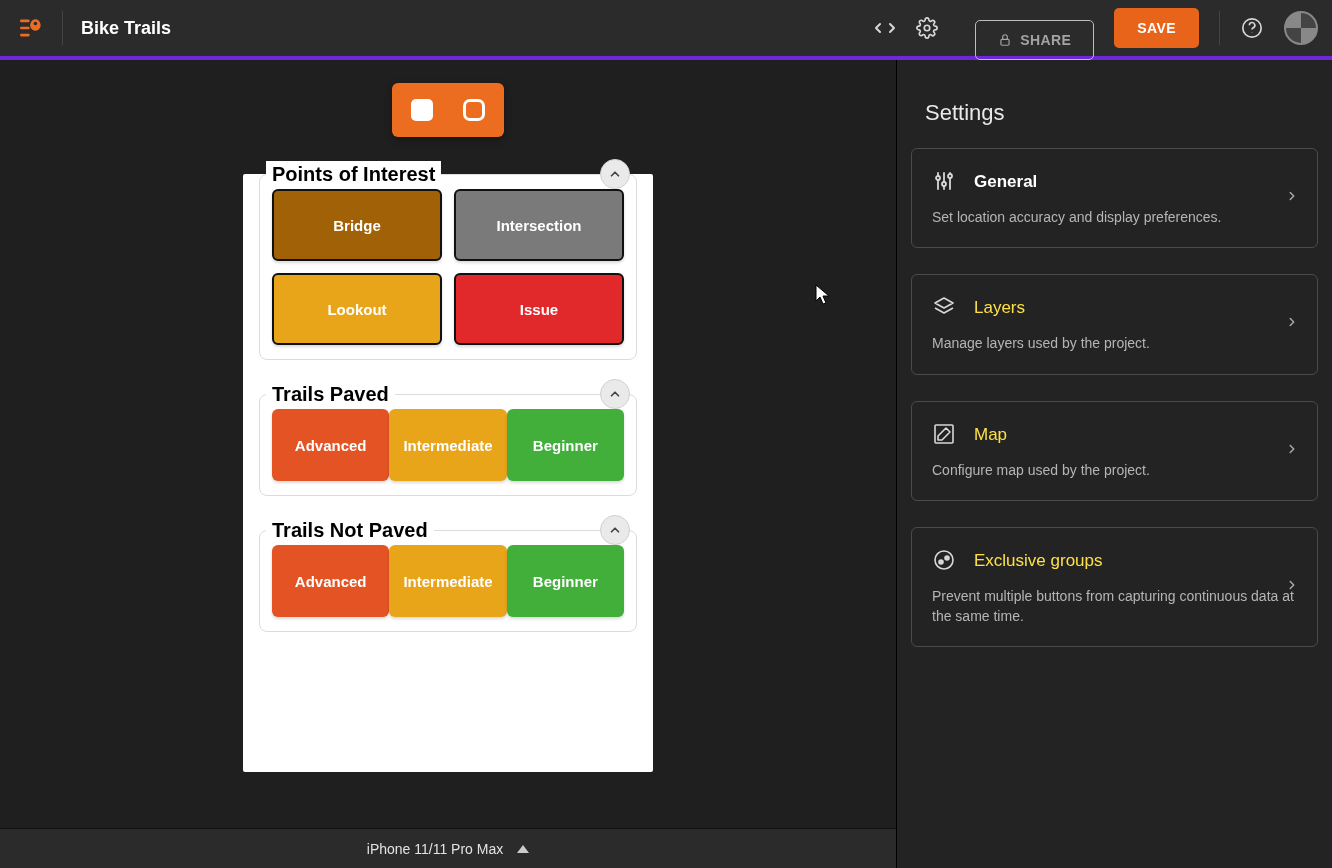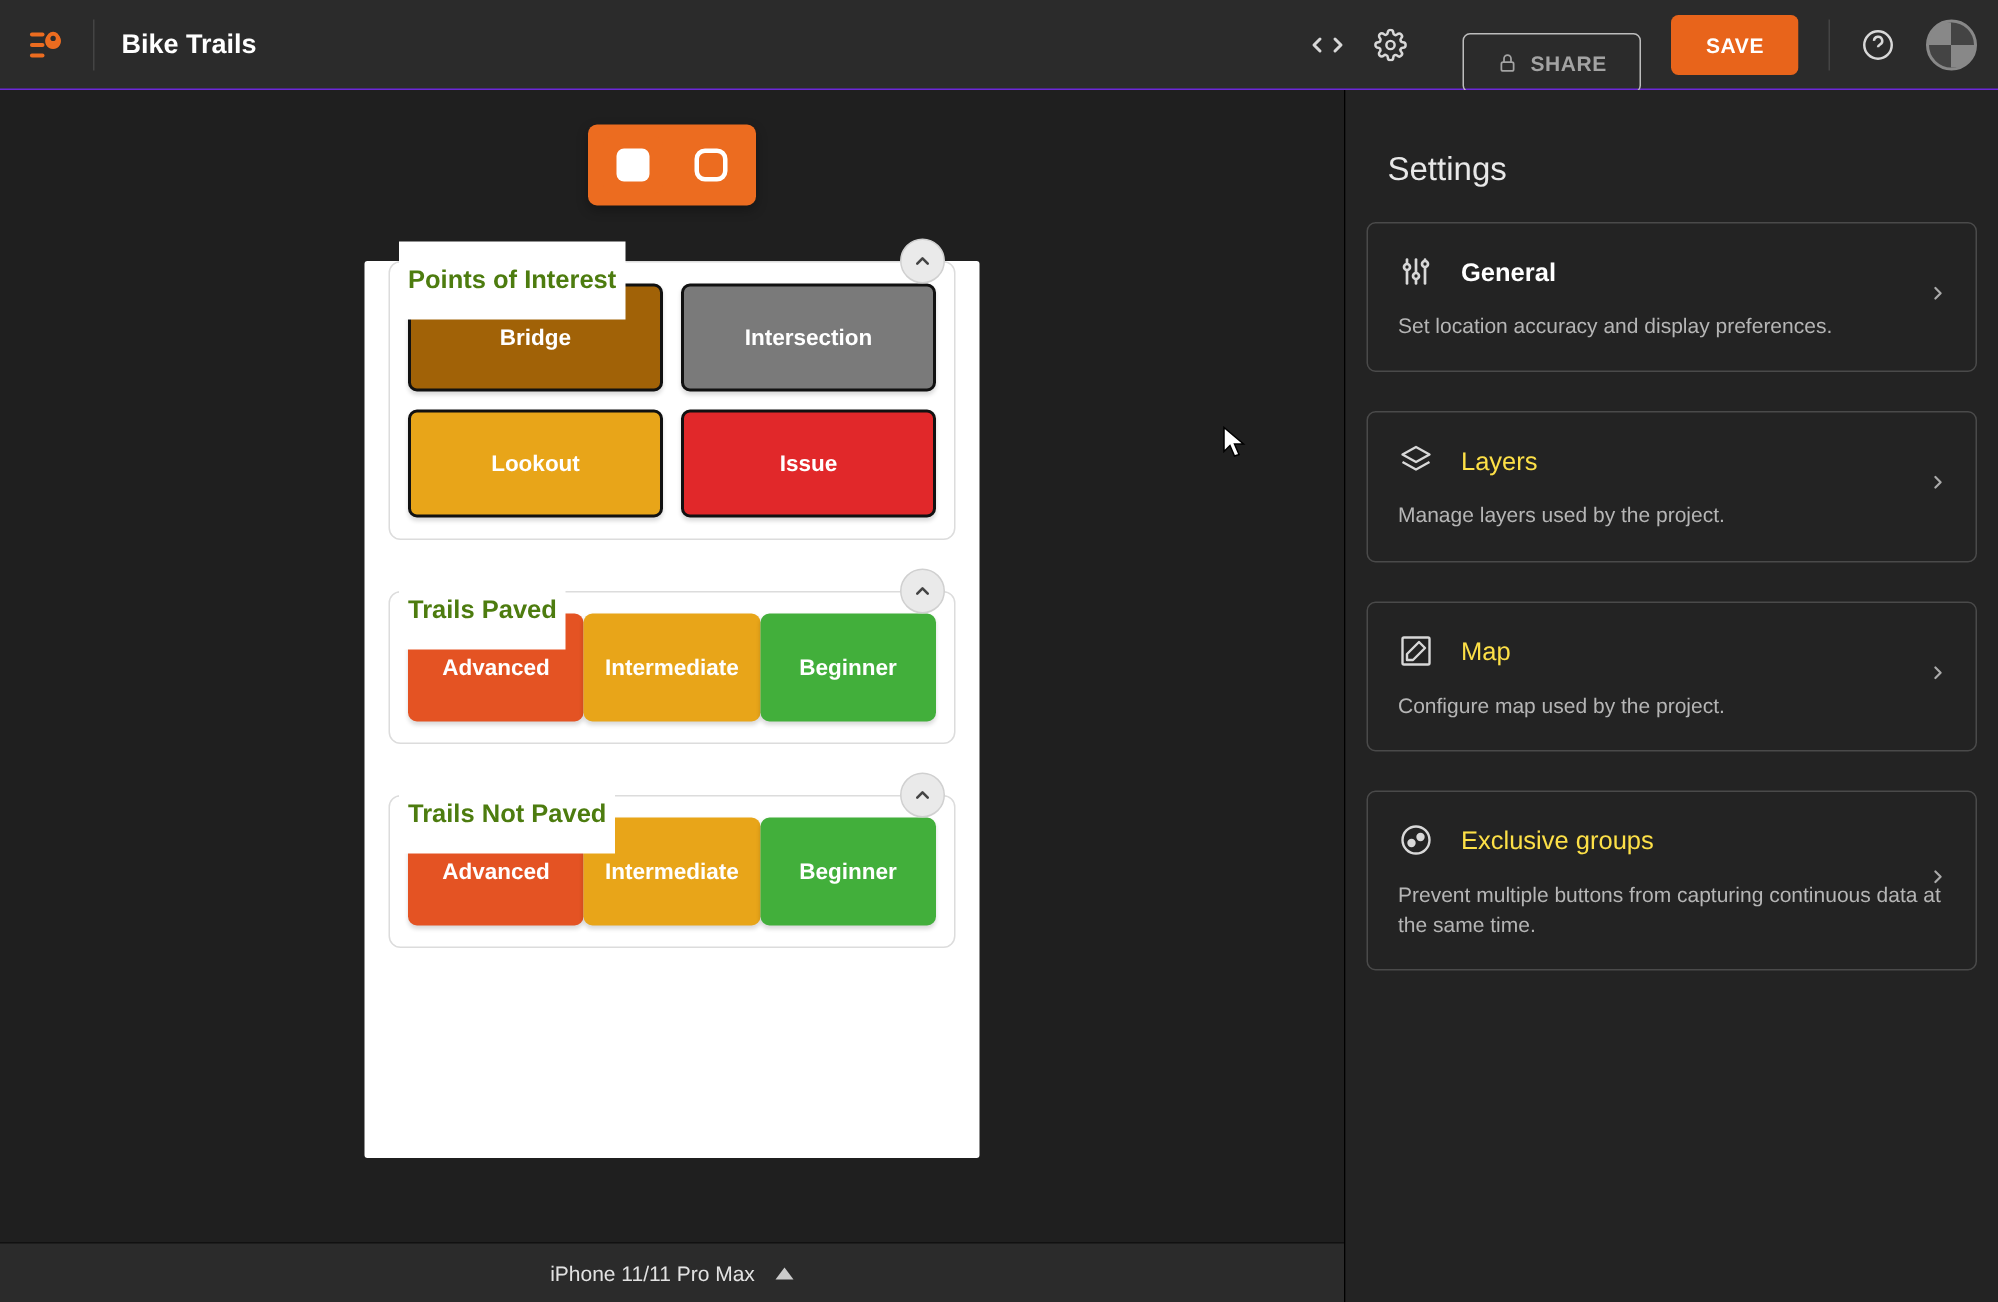--- a/index.html
+++ b/index.html
@@ -1,19 +1,19 @@
 <!DOCTYPE html>
 <html><head>
 <meta charset="utf-8">
 <style>
   * { box-sizing: border-box; margin: 0; padding: 0; }
   html, body { width: 1332px; height: 868px; background: #1a1a1a; font-family: -apple-system, "Segoe UI", Helvetica, Arial, sans-serif; color: #e8e8e8; overflow: hidden; }
   .app { display: flex; flex-direction: column; width: 100%; height: 100%; }
   
-  .topbar { display: flex; align-items: center; height: 60px; background: #2b2b2b; border-bottom: 1px solid #6d28d9; padding: 0 14px; gap: 14px; }
+  .topbar { display: flex; align-items: center; height: 60px; background: #2b2b2b; border-bottom: 4px solid #6d28d9; padding: 0 14px; gap: 14px; }
   .logo { width: 34px; height: 34px; display: flex; align-items: center; justify-content: center; }
   .divider-v { width: 1px; height: 34px; background: #444; }
   .proj-title { font-size: 18px; font-weight: 600; color: #fff; margin-left: 4px; }
   .topbar-spacer { flex: 1; }
   .top-icons { display: flex; align-items: center; gap: 18px; margin-right: 22px; }
   .ico-btn { width: 24px; height: 24px; display: flex; align-items: center; justify-content: center; cursor: pointer; color: #d8d8d8; }
   .btn { height: 40px; display: inline-flex; align-items: center; justify-content: center; gap: 8px; padding: 0 22px; border-radius: 5px; font-size: 14px; font-weight: 700; letter-spacing: .4px; cursor: pointer; border: 1.5px solid transparent; }
   .btn-outline { border-color: #bdbdbd; color: #a3a3a3; margin-top: 24px; }
   .btn-orange { background: #e8641b; color: #fff; text-align: center; }
   .top-right { display: flex; align-items: center; gap: 20px; }
@@ -27,21 +27,21 @@
   .phone { width: 410px; background: #fff; border-radius: 2px; padding: 0 0 140px 0; position: relative; color: #111; }
   
   .float-bar { position: absolute; top: -27px; left: 50%; transform: translateX(-50%); background: #ec6c20; border-radius: 6px; padding: 8px 10px; display: flex; gap: 12px; box-shadow: 0 3px 8px rgba(0,0,0,.3); z-index: 10; }
   .fb-btn { width: 40px; height: 38px; border-radius: 6px; display: flex; align-items: center; justify-content: center; cursor: pointer; }
   .fb-square { width: 22px; height: 22px; background: #fff; border-radius: 5px; }
   .fb-outline { width: 22px; height: 22px; border: 3px solid #fff; border-radius: 7px; }
   
   .group { margin: 64px 16px 0 16px; position: relative; }
   .group + .group { margin-top: 34px; }
   .group-border { border: 1px solid #dcdcdc; border-radius: 8px; padding: 14px 12px 14px 12px; position: relative; }
-  .group-title { position: absolute; top: -14px; left: 6px; background: #fff; padding: 16px 6px; font-size: 17px; font-weight: 700; color: #4d7c0f; }
+  .group-title { position: absolute; top: -14px; left: 6px; background: #fff; padding: 2px 6px; font-size: 20px; font-weight: 700; color: #000000; }
   .collapse-btn { position: absolute; top: -16px; right: 6px; width: 30px; height: 30px; background: #eaeaea; border-radius: 50%; display: flex; align-items: center; justify-content: center; cursor: pointer; color: #444; border: 1px solid #d0d0d0; }
   .grid2 { display: grid; grid-template-columns: 1fr 1fr; gap: 12px; }
   .grid3 { display: grid; grid-template-columns: 1fr 1fr 1fr; }
   .tile { height: 72px; border-radius: 6px; display: flex; align-items: center; justify-content: center; color: #fff; font-size: 15px; font-weight: 600; cursor: pointer; box-shadow: 0 2px 3px rgba(0,0,0,.15); }
   .tile-bordered { border: 2.5px solid #111; }
   .c-blue { background: #a16207; }
   .c-gray { background: #7a7a7a; }
   .c-amber { background: #e8a519; }
   .c-red { background: #e1282a; }
   .c-orange { background: #e45323; }

